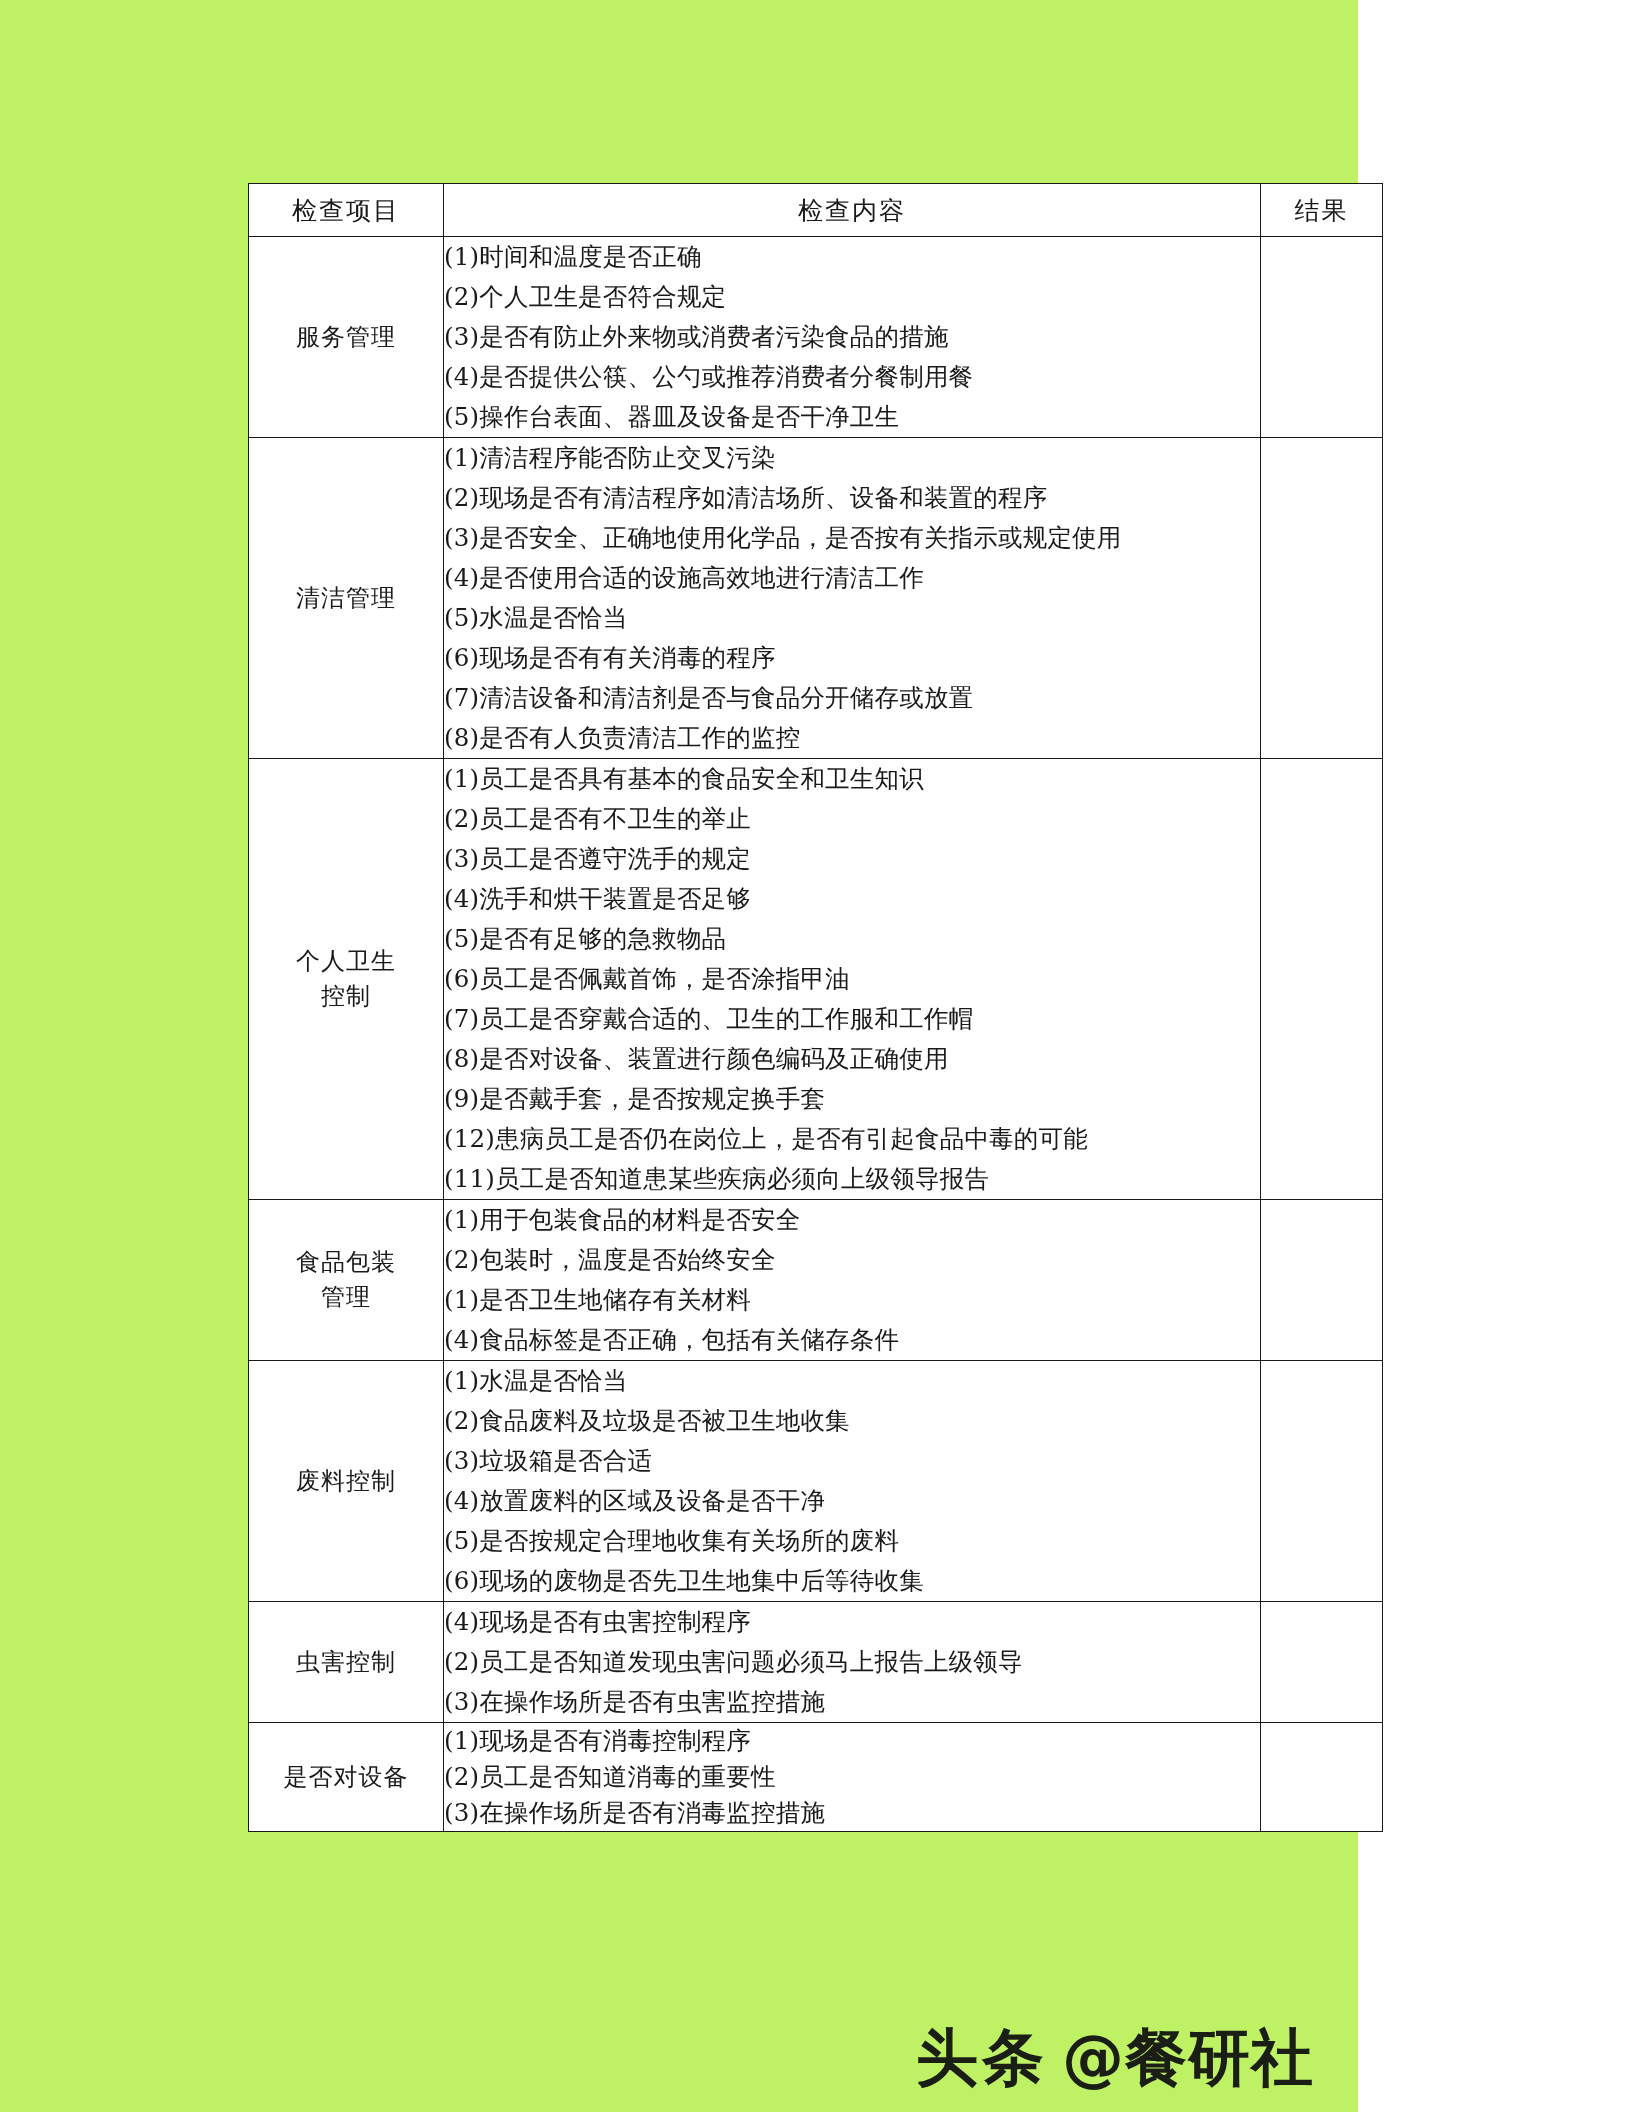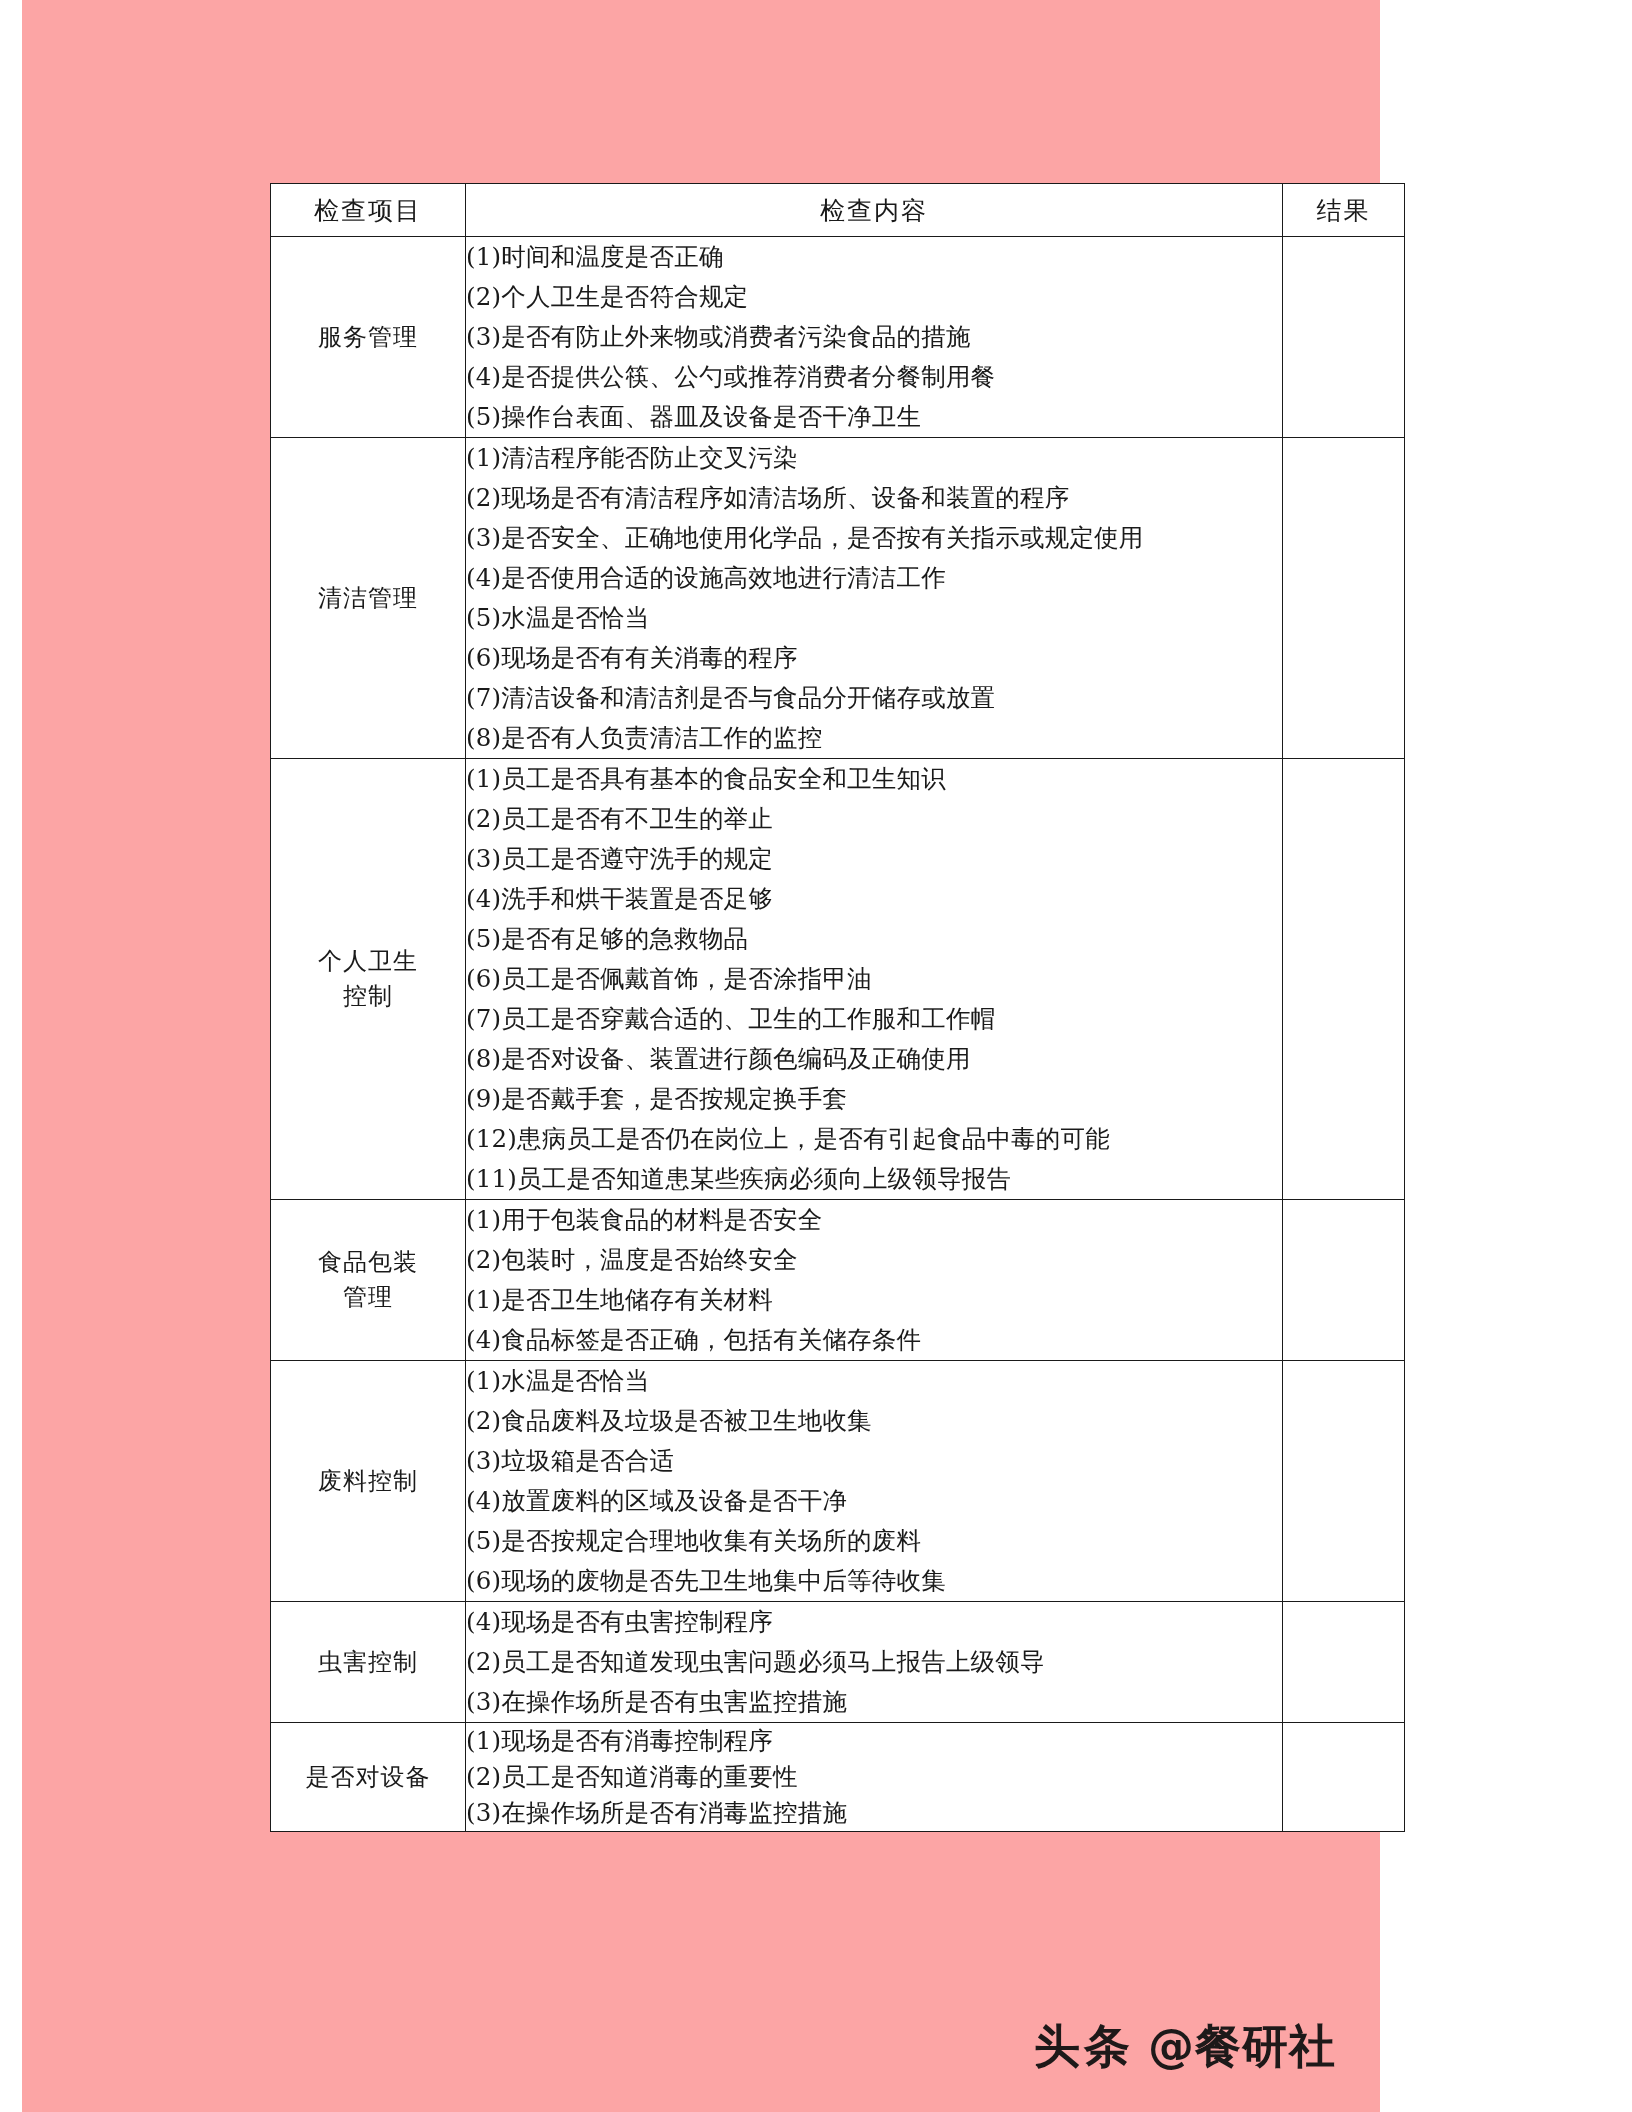--- a/index.html
+++ b/index.html
@@ -14,22 +14,21 @@
     font-family: "DejaVu Serif", "Liberation Serif", serif;
     color: #1a1a1a;
     overflow: hidden;
   }
 
   .page {
     position: absolute;
     left: 0; top: 0;
     width: 1358px;
     height: 2112px;
-    background: #fca5a5;
-    margin-left: 22px;
+    background: #bef264;
   }
 
   
   .table-wrap {
     position: absolute;
     left: 248px;
     top: 183px;
     width: 1134px;
   }
 
@@ -99,21 +98,21 @@
     font-size: 25px;
     color: #1a1a1a;
   }
 
   
   .watermark {
     position: absolute;
     right: 44px;
     top: 2016px;
     font-family: "DejaVu Sans", "Liberation Sans", sans-serif;
-    font-size: 46px;
+    font-size: 62px;
     font-weight: 700;
     color: #111;
     letter-spacing: 2px;
     white-space: nowrap;
     display: flex;
     align-items: center;
     gap: 14px;
     opacity: 0.94;
   }
   .watermark .wm-brand { letter-spacing: 4px; }

